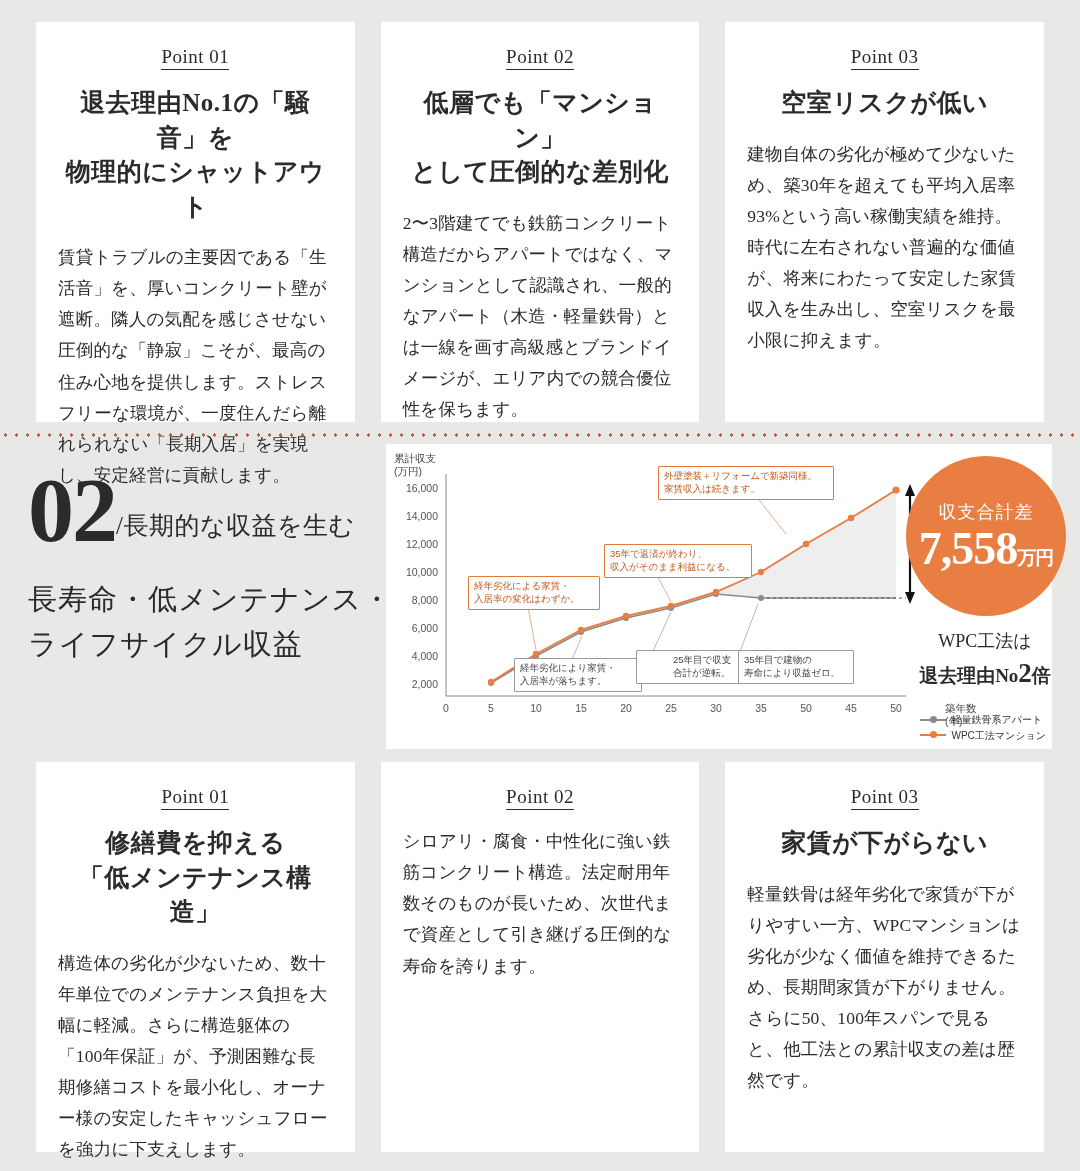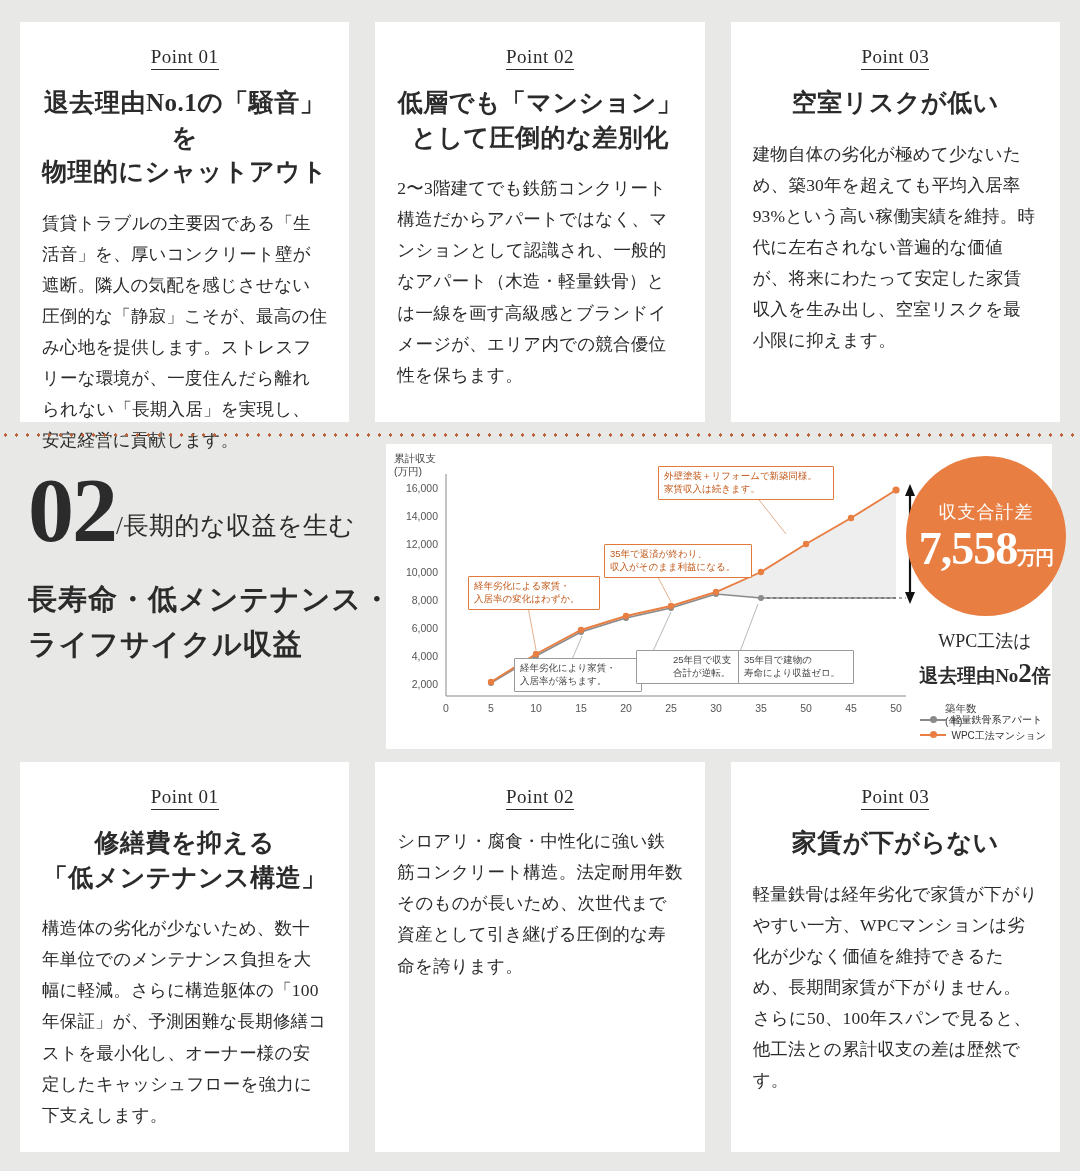--- a/index.html
+++ b/index.html
@@ -10,21 +10,21 @@
     color:#2b2b2b;
     position:relative;
     overflow:hidden;
   }
   .page{position:relative;width:1080px;height:1171px;}
 
   
   .cards{
     display:flex;
     gap:26px;
-    padding:0 20px;
+    padding:0 36px;
     box-sizing:border-box;
   }
   .cards.top{position:absolute;top:22px;left:0;width:1080px;height:400px;}
   .cards.bottom{position:absolute;top:762px;left:0;width:1080px;height:390px;}
   .card{
     background:#fff;
     flex:1 1 0;
     padding:20px 22px 16px 22px;
     box-sizing:border-box;
   }
@@ -78,21 +78,21 @@
     font-family:"Liberation Serif","DejaVu Serif",serif;
   }
   .sec-sub{
     font-size:25px;
     padding-bottom:9px;
     letter-spacing:.5px;
   }
   .sec-title{
     margin-top:26px;
     font-size:29px;
-    font-weight:700;
+    font-weight:400;
     line-height:1.55;
     letter-spacing:1px;
   }
 
   
   .chart-panel{
     position:absolute;
     top:444px;left:386px;
     width:666px;height:305px;
     background:#fff;

